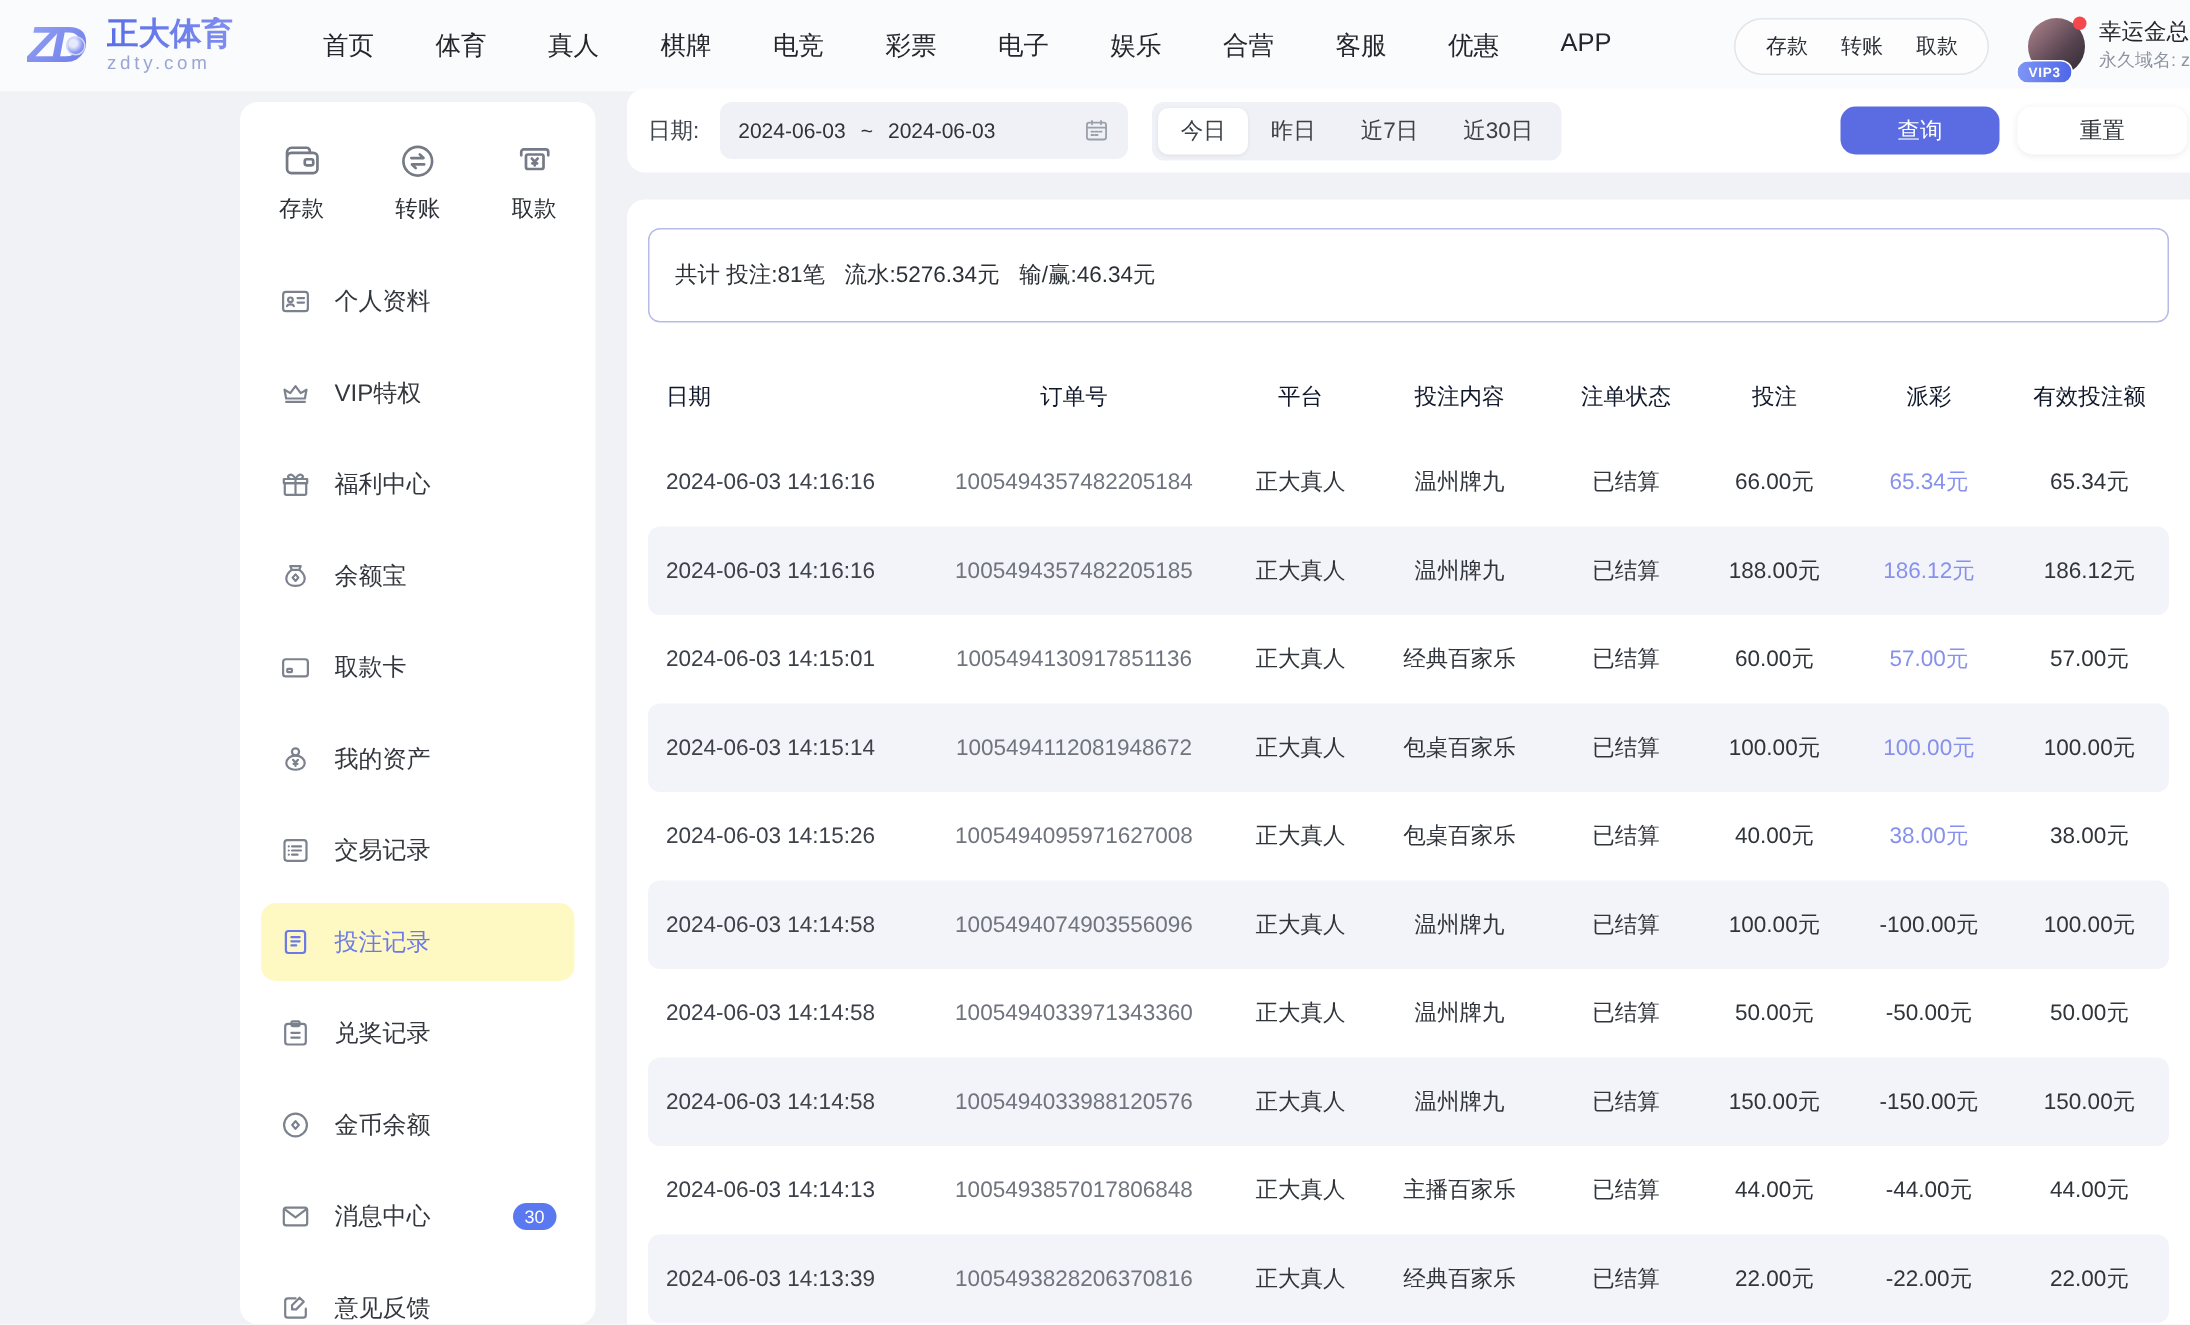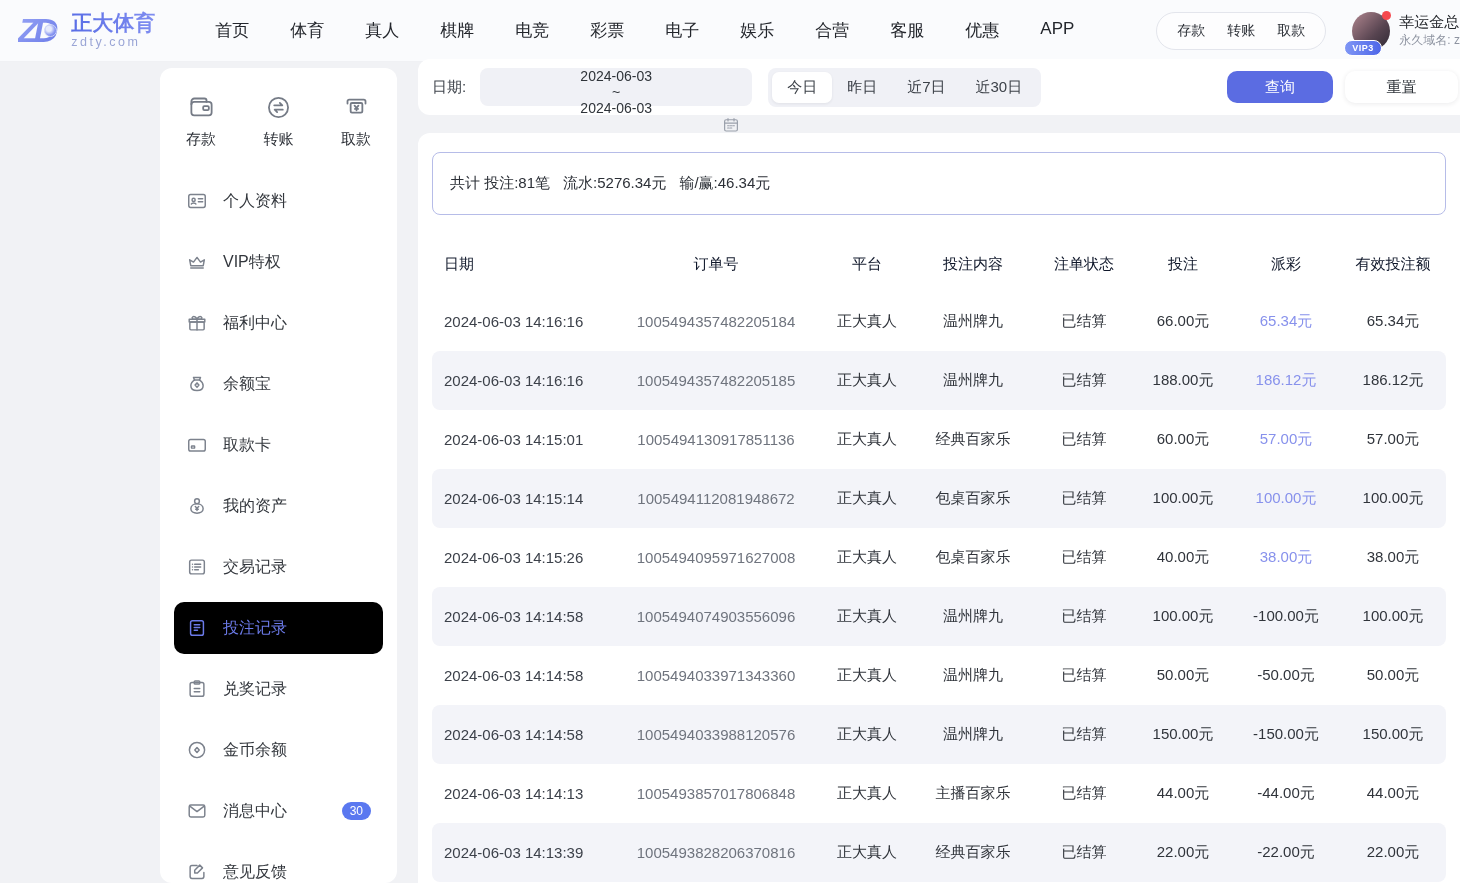--- a/index.html
+++ b/index.html
@@ -72,39 +72,39 @@
   .quick-action { display:flex; flex-direction:column; align-items:center; gap:9px; cursor:pointer; }
   .quick-action .qicon { width:27px; height:27px; color:#757b86; }
   .quick-action .qlabel { font-size:15px; color:#2b2f36; }
   .menu { margin-top:26px; padding:0 14px; }
   .menu-item {
     display:flex; align-items:center; gap:15px; height:52px; margin-bottom:9px;
     padding:0 12px; border-radius:10px; cursor:pointer;
   }
   .menu-item .micon { width:22px; height:22px; color:#7c828d; flex:0 0 auto; }
   .menu-item .mlabel { font-size:16px; color:#33373d; }
-  .menu-item.active { background:#000000; }
+  .menu-item.active { background:#fef9c3; }
   .menu-item.active .micon { color:#6b7ae8; }
   .menu-item.active .mlabel { color:#6b7ae8; }
   .menu-badge {
     margin-left:auto; background:#5a78f0; color:#fff; font-size:12px;
     padding:3px 8px; border-radius:10px; line-height:1;
   }
   .icon svg, .qicon svg, .micon svg { width:100%; height:100%; display:block; }
 
   
   .filter-card {
     position:absolute; left:418px; top:59px; width:1042px; height:56px;
     background:#fff; border-radius:12px 0 0 12px;
     display:flex; align-items:center; padding:0 2px 0 14px;
   }
   .date-label { font-size:15px; color:#3f444c; margin-right:14px; }
   .date-input {
     width:272px; height:38px; background:#f0f1f6; border-radius:8px;
-    display:flex; align-items:center; padding:0 12px; cursor:pointer;flex-direction:column;
+    display:flex; align-items:center; padding:0 12px; cursor:pointer;
   }
   .date-input .dval { font-size:14px; color:#2e3339; }
   .date-input .dsep { font-size:14px; color:#2e3339; margin:0 10px; }
   .cal-icon { width:18px; height:18px; color:#9aa0ab; margin-left:auto; }
   .segmented {
     margin-left:16px; background:#f0f1f6; border-radius:8px; padding:4px;
     display:flex; align-items:center;
   }
   .seg-opt {
     padding:6px 15px; font-size:15px; color:#3c4148; border-radius:7px;

